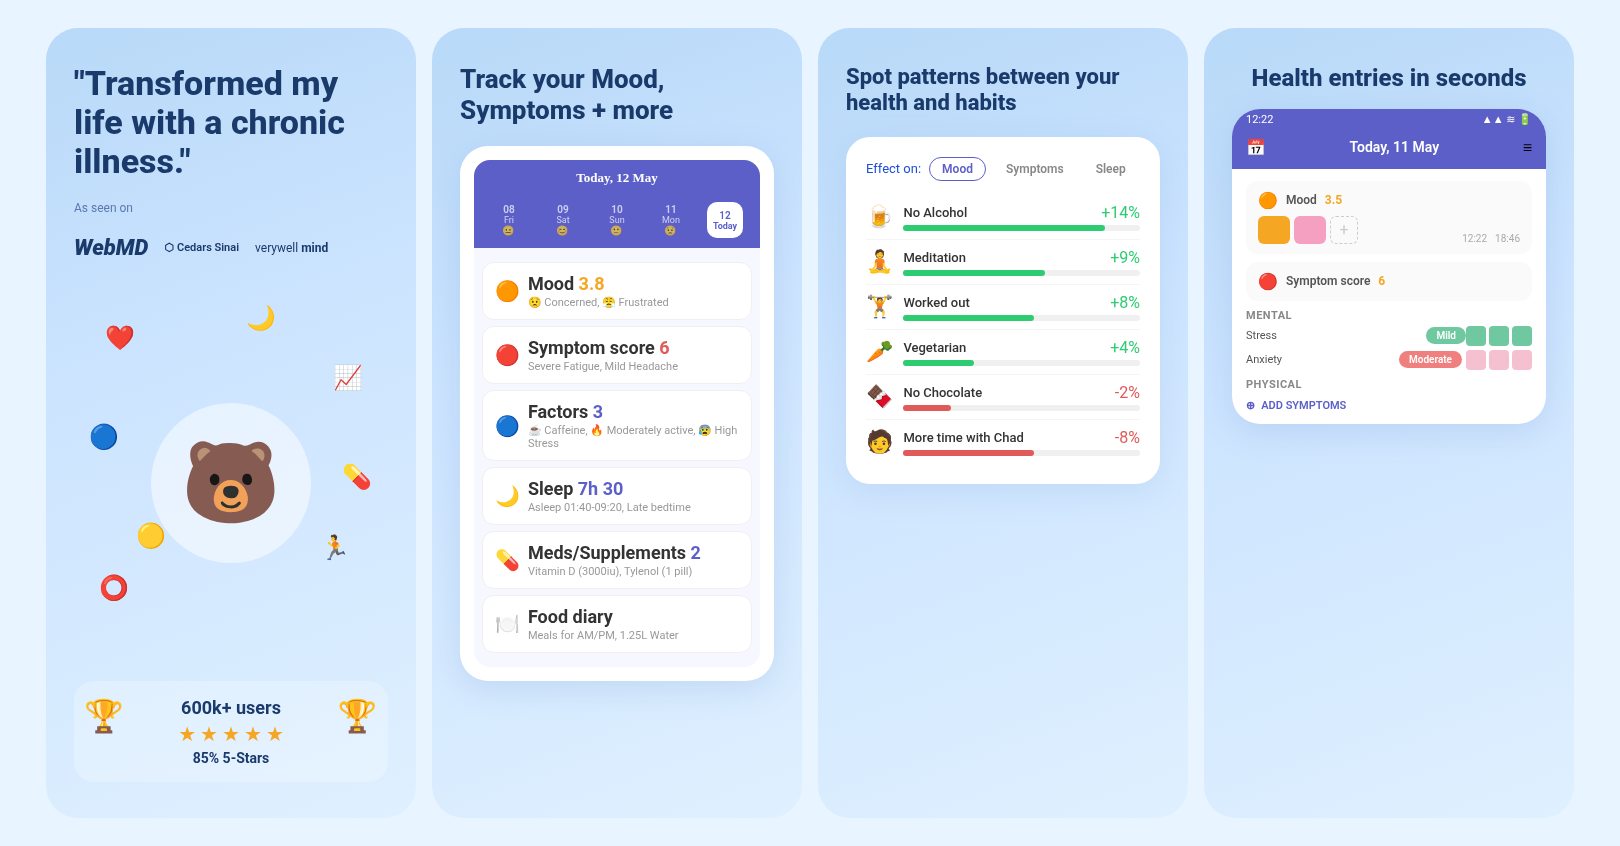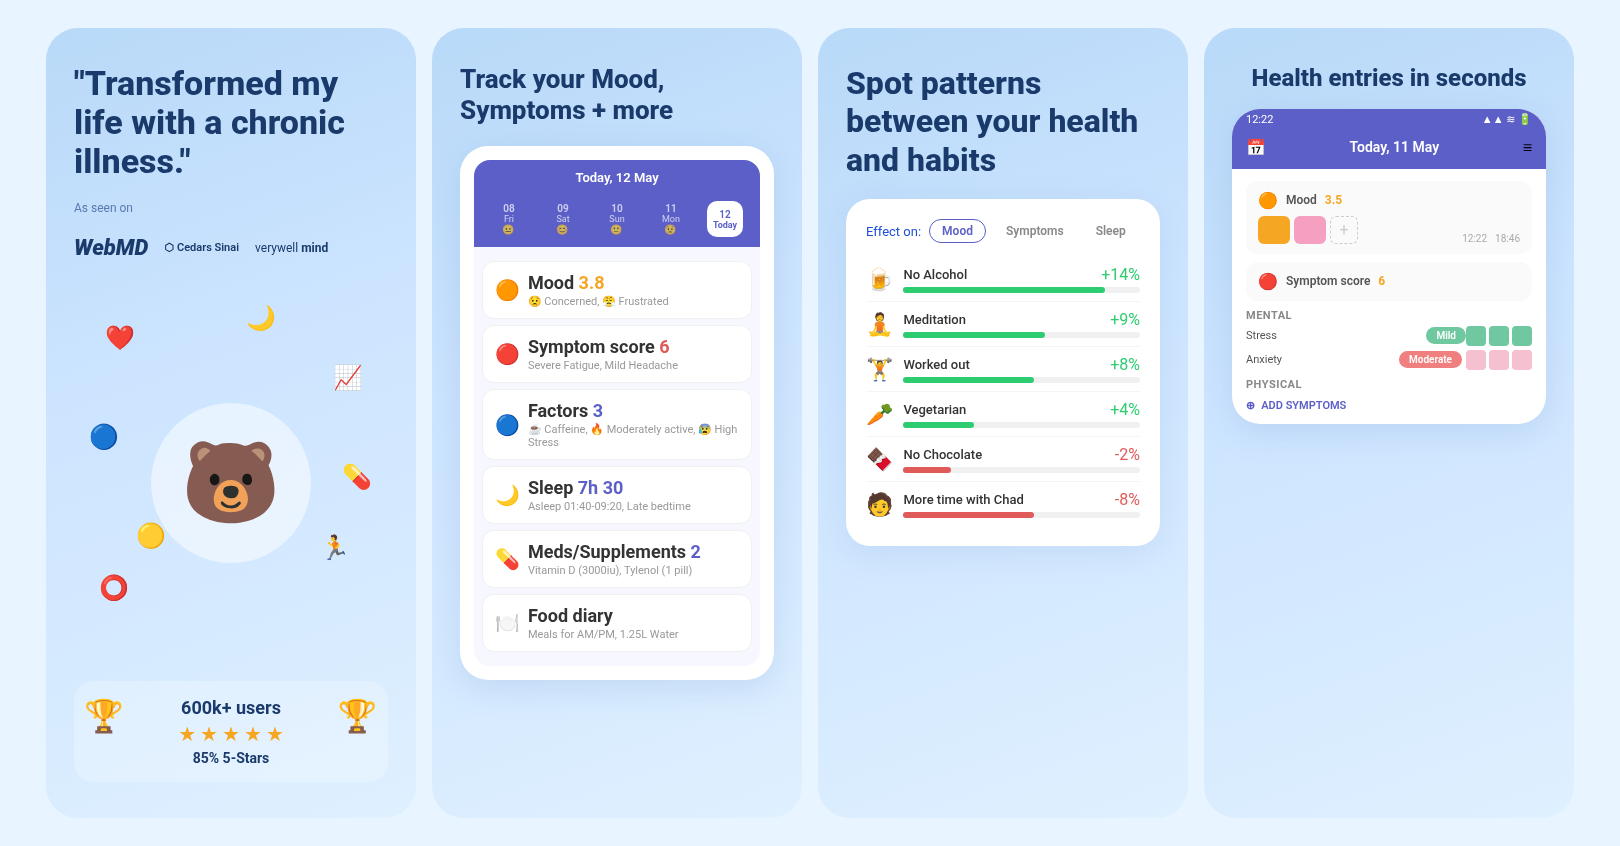--- a/index.html
+++ b/index.html
@@ -107,20 +107,21 @@
       background: white;
       border-radius: 28px;
       padding: 14px;
       box-shadow: 0 8px 32px rgba(100,140,200,0.2);
     }
     .phone-header {
       background: #5b5fc7;
       border-radius: 16px 16px 0 0;
       padding: 10px 8px;
       text-align: center;
+      font-family: Liberation Serif, serif;
     }
     .phone-date { color: white; font-size: 13px; font-weight: 600; }
     .date-row {
       display: flex;
       justify-content: space-around;
       background: #5b5fc7;
       padding: 6px 8px 10px;
       border-radius: 0 0 0 0;
     }
     .date-item {
@@ -155,21 +156,21 @@
     }
     .entry-icon { font-size: 20px; }
     .entry-title { font-size: 18px; font-weight: 700; color: #333; }
     .entry-title span { color: #f5a623; }
     .entry-title span.red { color: #e05a5a; }
     .entry-title span.blue { color: #5b5fc7; }
     .entry-subtitle { font-size: 11px; color: #999; margin-top: 2px; }
 
     
     .panel-3 .panel-headline {
-      font-size: 32px;
+      font-size: 22px;
       font-weight: 800;
       color: #1a3a6b;
       margin-bottom: 20px;
       line-height: 1.2;
     }
     .patterns-card {
       background: white;
       border-radius: 24px;
       padding: 20px;
       box-shadow: 0 8px 32px rgba(100,140,200,0.15);

